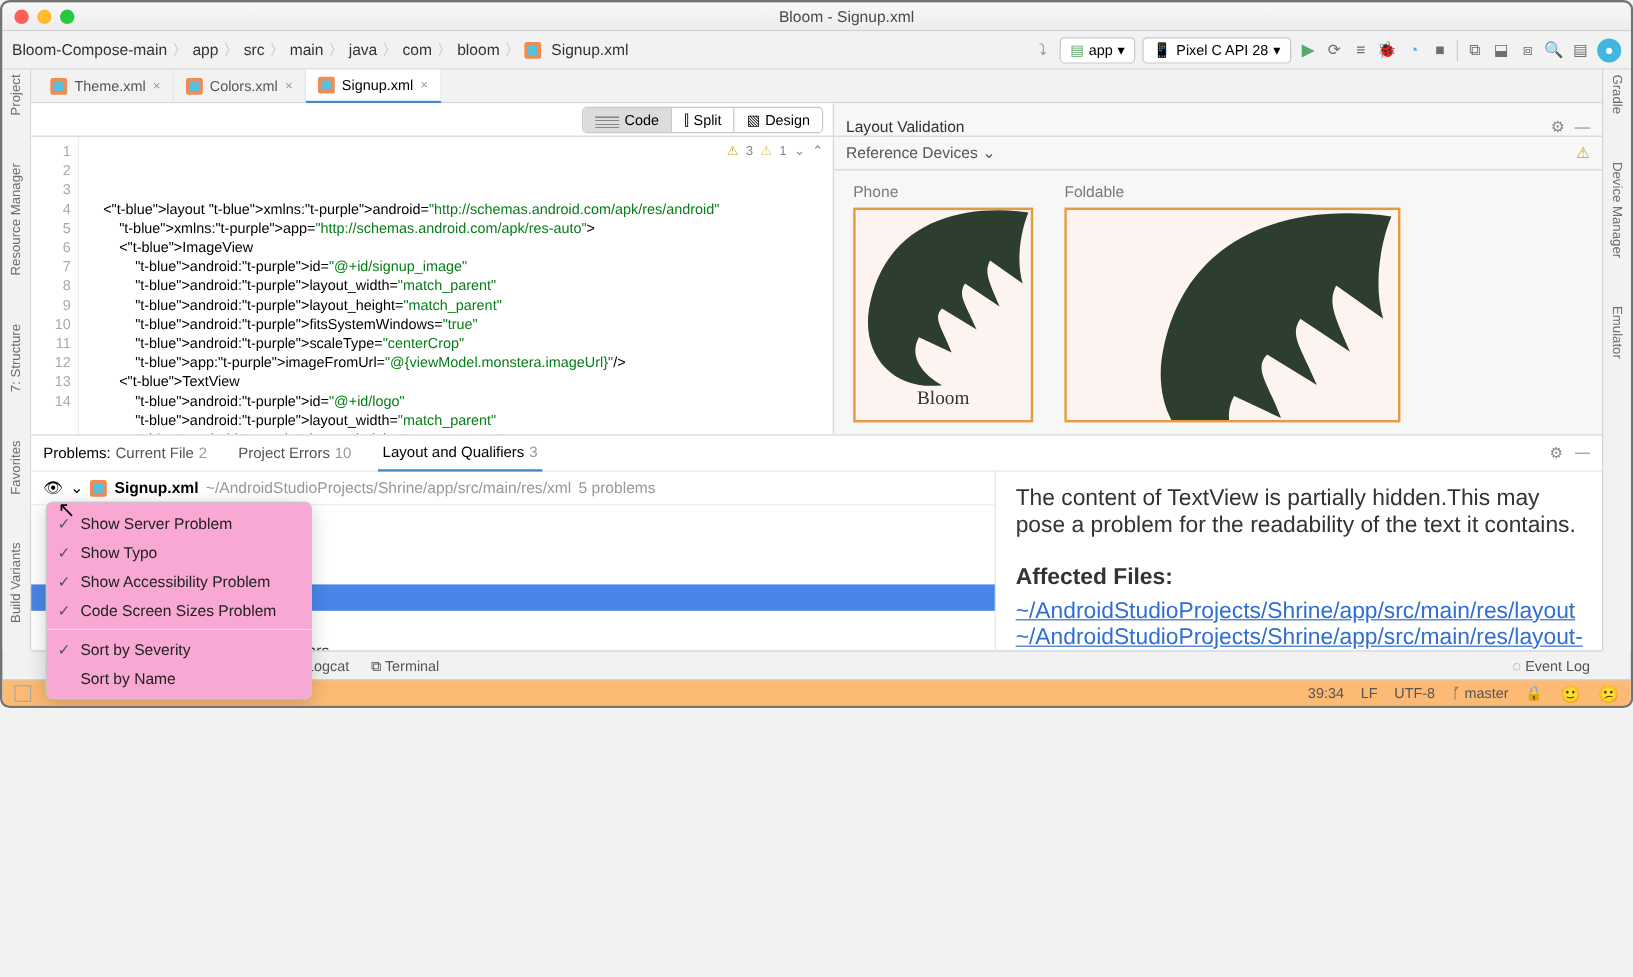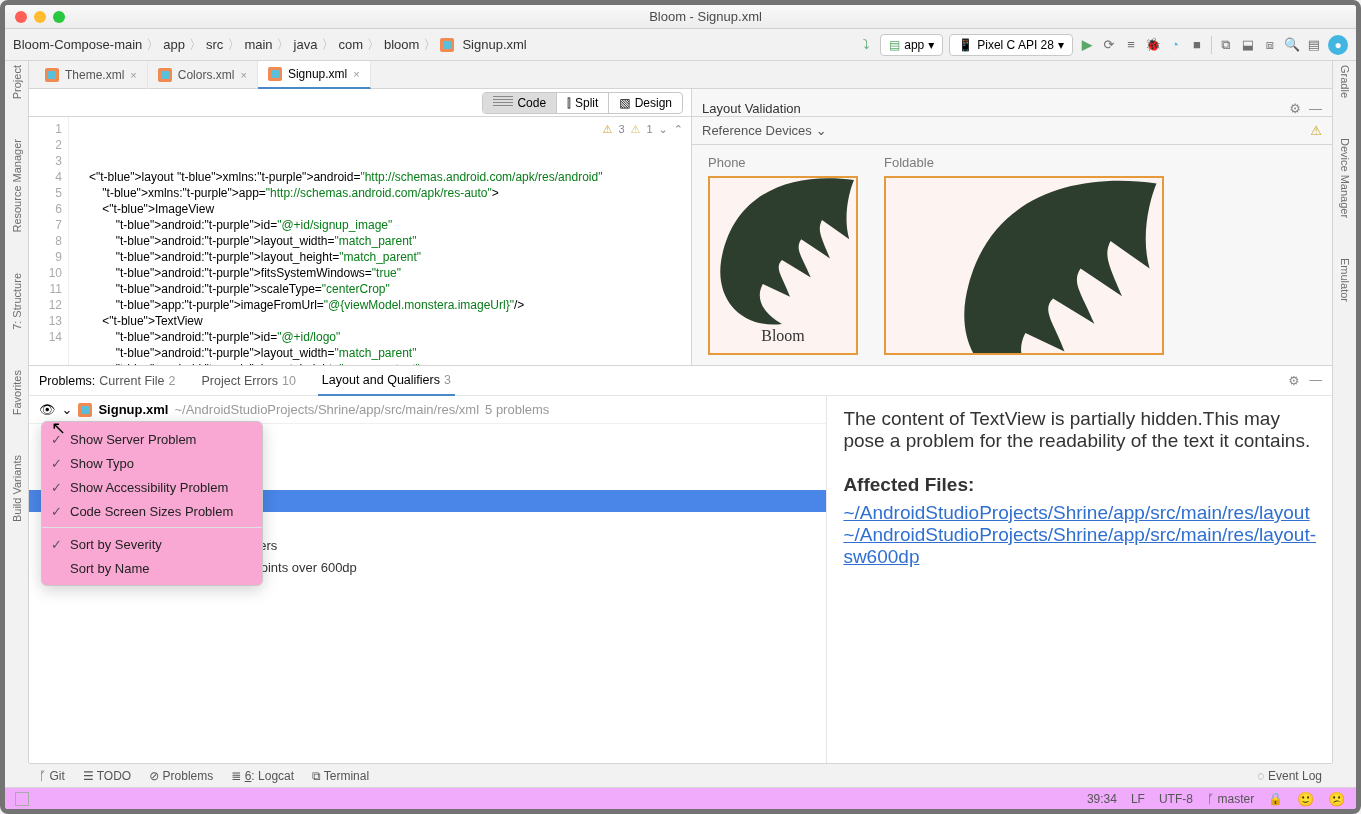--- a/index.html
+++ b/index.html
@@ -1,17 +1,17 @@
 <!DOCTYPE html>
 <html><head>
 <meta charset="utf-8">
 <style>
 * { box-sizing: border-box; margin: 0; padding: 0; font-family: -apple-system, "Segoe UI", Arial, sans-serif; }
 body { width: 1361px; height: 814px; overflow: hidden; background: #f2f2f2; position: relative; }
-.window { width: 1361px; height: 814px; background: #f2f2f2; border: 5px solid #737373; border-radius: 8px; position: relative; overflow: hidden; }
+.window { width: 1361px; height: 590px; background: #f2f2f2; border: 2px solid #737373; border-radius: 8px; position: relative; overflow: hidden; }
 
 
 .titlebar { height: 24px; background: linear-gradient(#f8f8f8,#ededed); display: flex; align-items: center; padding: 0 10px; border-bottom: 1px solid #d0d0d0; }
 .traffic { display: flex; gap: 7px; }
 .tl { width: 12px; height: 12px; border-radius: 50%; }
 .tl.r { background: #ff5f57; } .tl.y { background: #febc2e; } .tl.g { background: #28c840; }
 .titlebar .title { flex: 1; text-align: center; font-size: 13px; color: #4a4a4a; }
 
 
 .toolbar { height: 32px; background: #f2f2f2; display: flex; align-items: center; padding: 0 8px; border-bottom: 1px solid #d5d5d5; }
@@ -35,21 +35,21 @@
 .tab.active { background: #fff; border-bottom: 2px solid #4a88c7; color: #000; }
 .xclose { color: #999; font-size: 11px; }
 .file-icon { display: inline-flex; width: 14px; height: 14px; background: #f08b54; border-radius: 2px; position: relative; }
 .file-icon::after { content: ""; position: absolute; left: 3px; top: 3px; width: 8px; height: 8px; background: #5abfdb; border-radius: 1px; }
 
 
 .editor-wrap { position: absolute; left: 24px; right: 24px; top: 84px; height: 276px; display: flex; }
 .editor-left { flex: 1; display: flex; flex-direction: column; background: #fff; border-right: 1px solid #d5d5d5; }
 .editor-head { height: 28px; border-bottom: 1px solid #d5d5d5; display: flex; align-items: center; justify-content: flex-end; padding: 0 8px; gap: 0; font-size: 12px; }
 .view-seg { display: flex; border: 1px solid #c8c8c8; border-radius: 4px; overflow: hidden; }
-.view-seg > div { padding: 3px 10px; border-right: 1px solid #c8c8c8; display: flex; align-items: flex-start; gap: 4px; }
+.view-seg > div { padding: 3px 10px; border-right: 1px solid #c8c8c8; display: flex; align-items: flex-end; gap: 4px; }
 .view-seg > div:last-child { border-right: none; }
 .view-seg > .sel { background: #dcdcdc; }
 .mini-ic { width: 12px; height: 10px; display: inline-block; }
 .mini-ic.code { background: linear-gradient(#888,#888); -webkit-mask: none; background: repeating-linear-gradient(to bottom,#888 0 1px,transparent 1px 3px); }
 .code-area { flex: 1; display: flex; overflow: hidden; }
 .gutter { width: 40px; background: #fff; border-right: 1px solid #eee; color: #aaa; font-family: "Menlo","Consolas",monospace; font-size: 12px; text-align: right; padding: 4px 6px 0 0; line-height: 16px; }
 .code { flex: 1; padding: 4px 0 0 20px; font-family: "Menlo","Consolas",monospace; font-size: 12px; line-height: 16px; white-space: pre; color: #000; position: relative; }
 .warns { position: absolute; right: 8px; top: 4px; font-size: 11px; color: #888; display: flex; gap: 6px; align-items: center; }
 .w-tri { color: #c9a227; } .t-green { color: #067d17; }
 
@@ -88,21 +88,21 @@
 
 
 .ctx-menu { position: absolute; left: 36px; top: 416px; width: 222px; background: #f9a8d4; border: 1px solid #c8c8c8; border-radius: 6px; box-shadow: 0 4px 16px rgba(0,0,0,.18); padding: 5px 0; z-index: 50; font-size: 13px; }
 .ctx-item { height: 24px; display: flex; align-items: center; padding: 0 12px 0 28px; position: relative; color: #222; }
 .ctx-item.chk::before { content: "✓"; position: absolute; left: 9px; color: #555; }
 .ctx-sep { height: 1px; background: #e0e0e0; margin: 4px 0; }
 .cursor { position: absolute; left: 46px; top: 412px; z-index: 60; font-size: 18px; color: #000; }
 
 
 .tool-windows { position: absolute; left: 24px; right: 24px; bottom: 22px; height: 24px; border-top: 1px solid #d5d5d5; background: #f2f2f2; display: flex; align-items: center; padding: 0 10px; gap: 18px; font-size: 12px; color: #555; }
-.status { position: absolute; left: 0; right: 0; bottom: 0; height: 22px; background: #f0abfc; border-top: 1px solid #d5d5d5; display: flex; align-items: center; padding: 0 10px; font-size: 12px; color: #555; justify-content: flex-end; gap: 14px; }
+.status { position: absolute; left: 0; right: 0; bottom: 0; height: 22px; background: #fdba74; border-top: 1px solid #d5d5d5; display: flex; align-items: center; padding: 0 10px; font-size: 12px; color: #555; justify-content: flex-end; gap: 14px; }
 .status .sq { width: 14px; height: 14px; border: 1px solid #aaa; margin-right: auto; }
 .emoji { font-size: 14px; }
 
 </style>
 </head>
 <body>
 
 <div class="window">
 
   <div class="titlebar">

